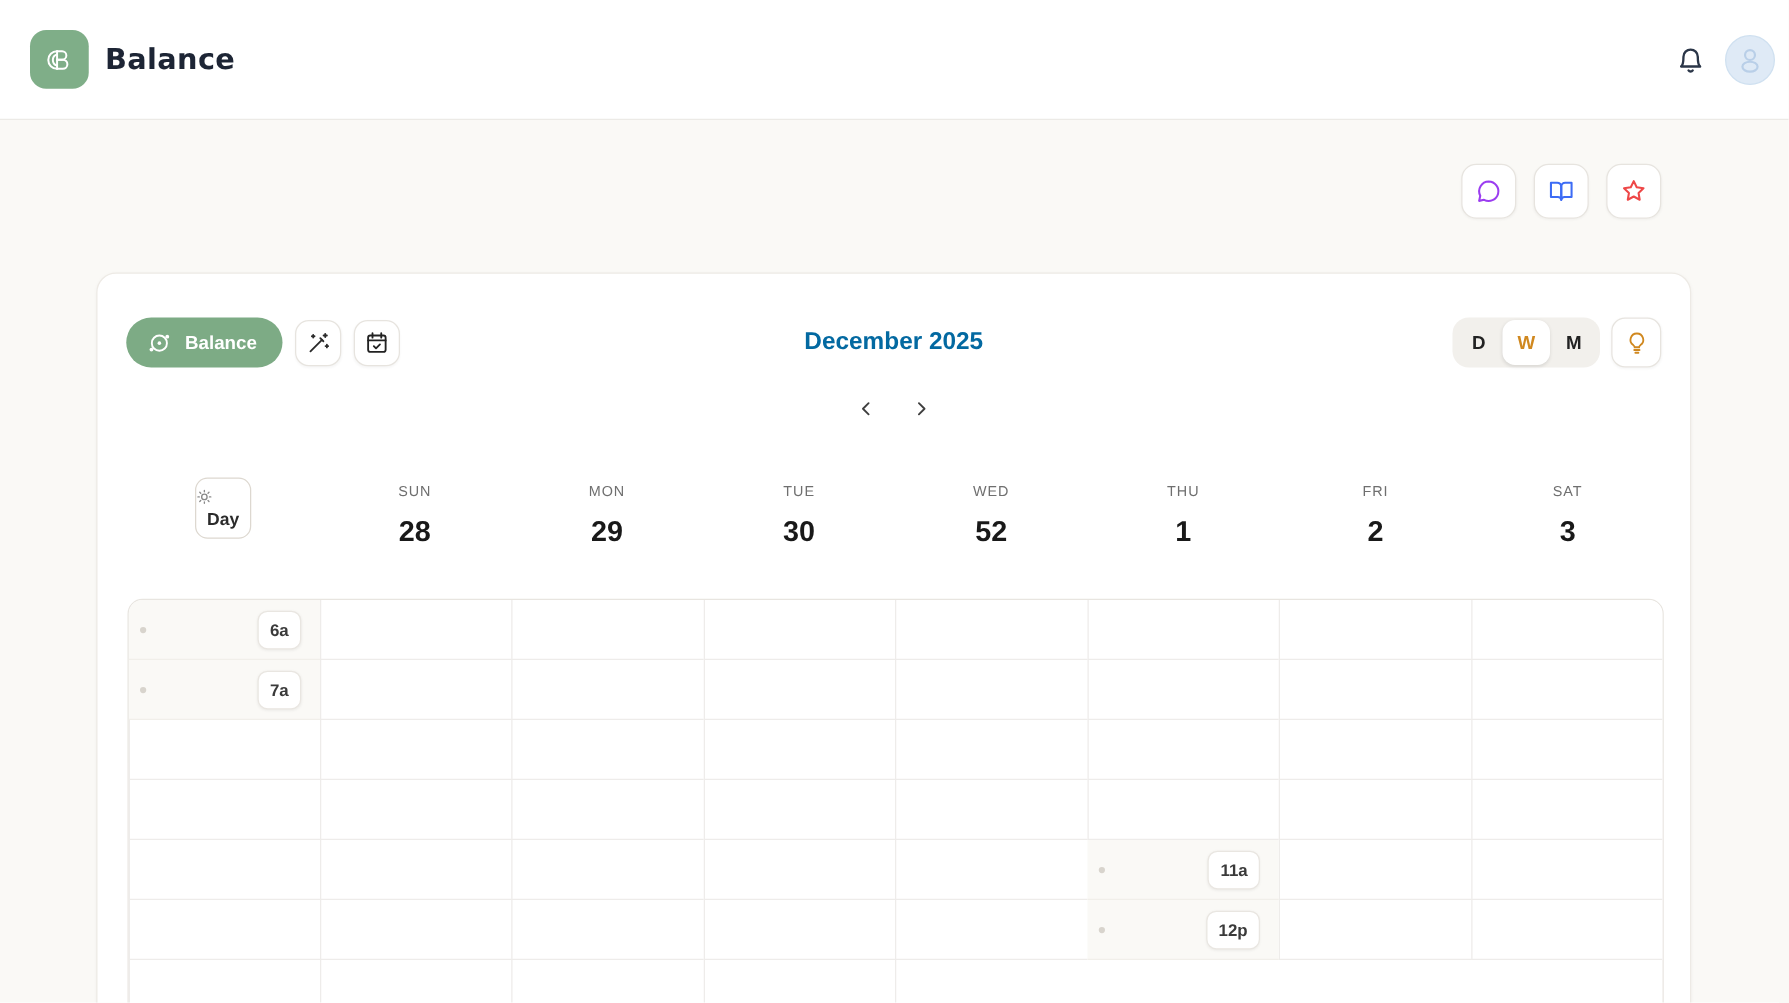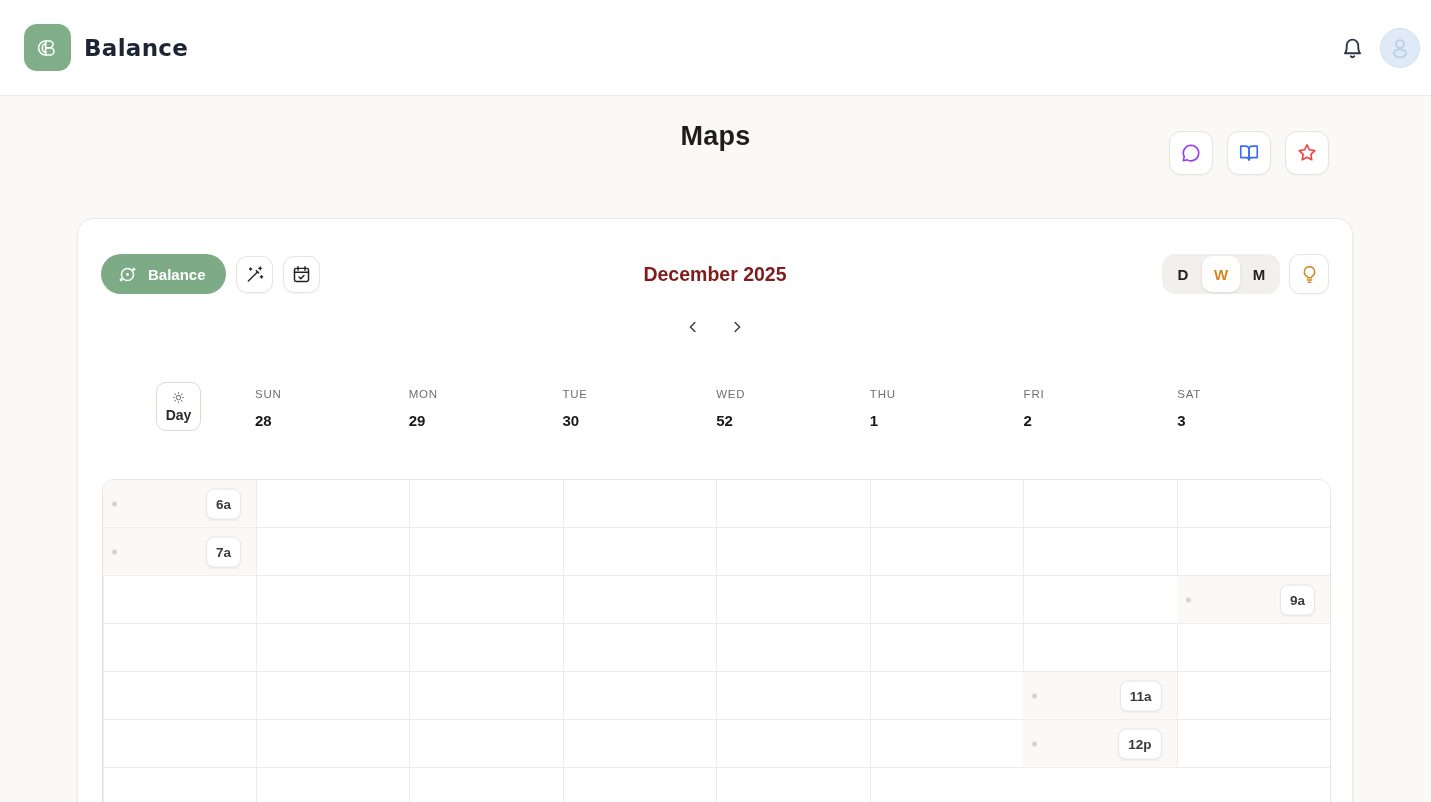--- a/index.html
+++ b/index.html
@@ -21,35 +21,35 @@
   .hero-title { padding-top:25px; font-size:27px; font-weight:700; color:#1d1d1d; letter-spacing:.2px; }
   .hero-sub { margin-top:13px; font-size:15.5px; color:#4f4f4f; }
   .hero-actions { position:absolute; top:35px; right:102px; display:flex; gap:14px; }
   .icon-btn { width:44px; height:44px; border-radius:12px; background:#fff; border:1px solid #e7e4df; box-shadow:0 1px 2px rgba(0,0,0,.04); display:flex; align-items:center; justify-content:center; cursor:pointer; }
   
   .card { position:absolute; left:77px; top:218px; width:1276px; height:640px; background:#fff; border:1px solid #edeae5; border-radius:16px; box-shadow:0 1px 3px rgba(0,0,0,.03); }
   .toolbar { position:absolute; top:35px; left:23px; right:23px; height:40px; }
   .toolbar-left { position:absolute; left:0; top:0; display:flex; align-items:center; gap:10px; }
   .balance-pill { height:40px; border:none; border-radius:20px; background:#7dab85; color:#fff; display:flex; align-items:center; gap:9px; padding:0 20px 0 15px; font-family:"Liberation Sans", sans-serif; font-weight:700; font-size:15px; cursor:pointer; }
   .tool-btn { width:37px; height:37px; border-radius:11px; border:1px solid #e7e4df; background:#fff; box-shadow:0 1px 2px rgba(0,0,0,.04); display:flex; align-items:center; justify-content:center; cursor:pointer; }
-  .month-title { position:absolute; left:50%; top:50%; transform:translate(-50%,-50%); font-size:19.5px; font-weight:700; color:#7f1d1d; white-space:nowrap; }
+  .month-title { position:absolute; left:50%; top:50%; transform:translate(-50%,-50%); font-size:19.5px; font-weight:700; color:#0369a1; white-space:nowrap; }
   .toolbar-right { position:absolute; right:0; top:0; display:flex; align-items:center; gap:9px; }
   .segmented { height:40px; background:#f2f0ec; border-radius:13px; display:flex; align-items:center; padding:0 2px; }
   .seg { width:38px; height:36px; border-radius:10px; border:none; background:transparent; display:flex; align-items:center; justify-content:center; font-family:"Liberation Sans", sans-serif; font-size:15px; font-weight:700; color:#222; cursor:pointer; }
   .seg.selected { background:#fff; color:#d0881f; box-shadow:0 1px 3px rgba(0,0,0,.10); }
   .bulb-btn { width:40px; height:40px; border-radius:11px; border:1px solid #e7e4df; background:#fff; box-shadow:0 1px 2px rgba(0,0,0,.04); display:flex; align-items:center; justify-content:center; cursor:pointer; }
   .nav-row { position:absolute; top:96px; left:50%; transform:translateX(-50%); display:flex; gap:20px; }
   .nav-btn { width:24px; height:24px; border:none; background:none; display:flex; align-items:center; justify-content:center; cursor:pointer; }
   
   .day-header { position:absolute; top:163px; left:24px; width:1229px; display:grid; grid-template-columns:153px repeat(7,1fr); }
-  .axis-box { justify-self:center; width:45px; height:49px; background:#fff; border:1.5px solid #ddd8d0; border-radius:10px; display:flex; flex-direction:column; align-items:center; justify-content:center; gap:3px; cursor:pointer; }
+  .axis-box { justify-self:center; width:45px; height:49px; background:#fff; border:1.5px solid #ddd8d0; border-radius:10px; display:flex; flex-direction:column; justify-content:center; gap:3px; cursor:pointer; }
   .axis-label { font-size:14px; font-weight:700; color:#2b2b2b; }
-  .day-col { padding-top:6px; }
+  .day-col { text-align:center; padding-top:6px; }
   .day-name { font-size:11.5px; font-weight:500; letter-spacing:.8px; color:#6f6f6f; }
-  .day-date { margin-top:12px; font-size:15px; font-weight:700; color:#191919; }
+  .day-date { margin-top:12px; font-size:23px; font-weight:700; color:#191919; }
   
   .grid { position:absolute; top:260px; left:24px; width:1229px; border:1px solid #e8e5e0; border-radius:12px; overflow:hidden; background:#fff; display:grid; grid-template-columns:153px repeat(7,1fr); grid-auto-rows:48px; }
   .time-cell { position:relative; background:#faf9f6; border-bottom:1px solid #f1efea; }
   .tick-dot { position:absolute; left:9px; top:50%; transform:translateY(-50%); width:5px; height:5px; border-radius:50%; background:#d8d4cd; }
   .time-label { position:absolute; right:15px; top:50%; transform:translateY(-50%); background:#fff; border:1px solid #e9e6e1; border-radius:8px; padding:7px 9px; font-size:13.5px; font-weight:700; color:#3a3a3a; box-shadow:0 1px 2px rgba(0,0,0,.05); }
   .cell { background:#fff; border-left:1px solid #eeecea; border-bottom:1px solid #eeecea; cursor:pointer; }
   svg { display:block; }
 </style>
 </head>
 <body>
@@ -79,21 +79,20 @@
     <span>
       <svg width="28" height="28" viewBox="0 0 24 24" fill="none" stroke="#b9cfe8" stroke-width="1.5">
         <circle cx="12" cy="8.6" r="3.4"></circle>
         <ellipse cx="12" cy="16.6" rx="5.2" ry="3.4"></ellipse>
       </svg>
     </span>
   </div>
 </header>
 
 <section class="hero">
-  <h1 class="hero-title">Maps</h1>
   <div class="hero-actions">
     <button class="icon-btn">
       <span>
         <svg width="22" height="22" viewBox="0 0 24 24" fill="none" stroke="#9b3df0" stroke-width="1.8" stroke-linejoin="round">
           <path d="M12 3.5a8.5 8.5 0 1 1-4.1 16L3.6 20.4l1-4.5A8.5 8.5 0 0 1 12 3.5z"></path>
         </svg>
       </span>
     </button>
     <button class="icon-btn">
       <span>
@@ -266,24 +265,20 @@
       <div class="cell"></div>
 
       <div class="cell"></div>
       <div class="cell"></div>
       <div class="cell"></div>
       <div class="cell"></div>
       <div class="cell"></div>
       <div class="cell"></div>
       <div class="cell"></div>
 
-      <div class="time-cell">
-        <span class="tick-dot"></span>
-        <span class="time-label">9a</span>
-      </div>
       <div class="cell"></div>
       <div class="cell"></div>
       <div class="cell"></div>
       <div class="cell"></div>
       <div class="cell"></div>
       <div class="cell"></div>
       <div class="cell"></div>
 
       <div class="cell"></div>
       <div class="cell"></div>

